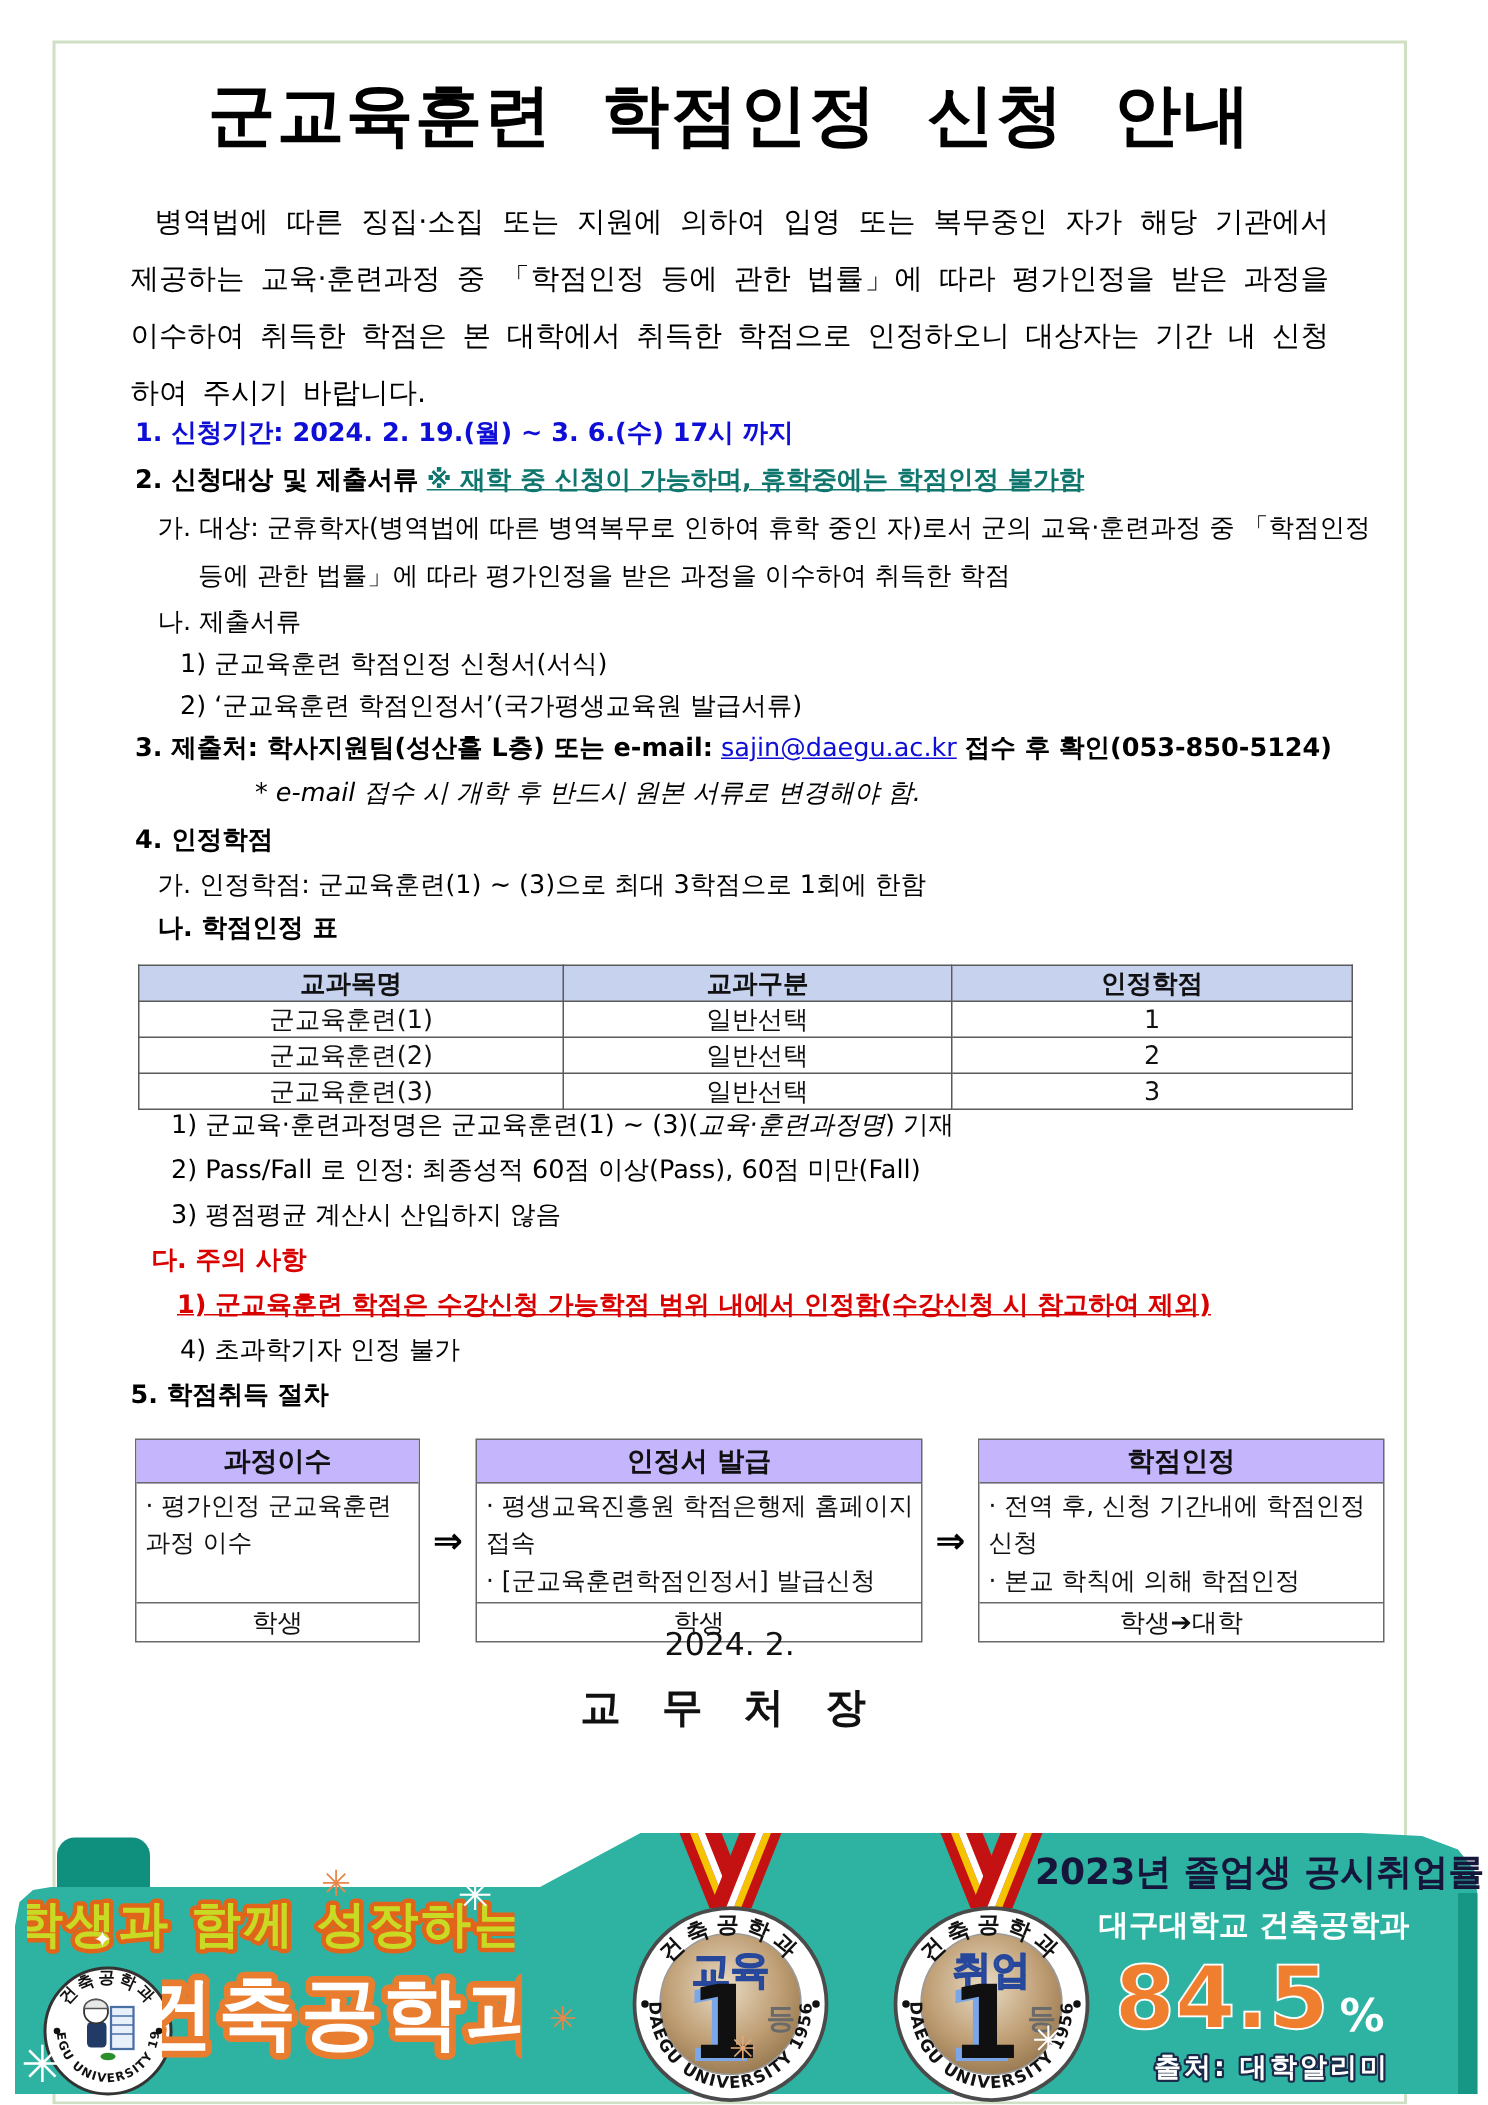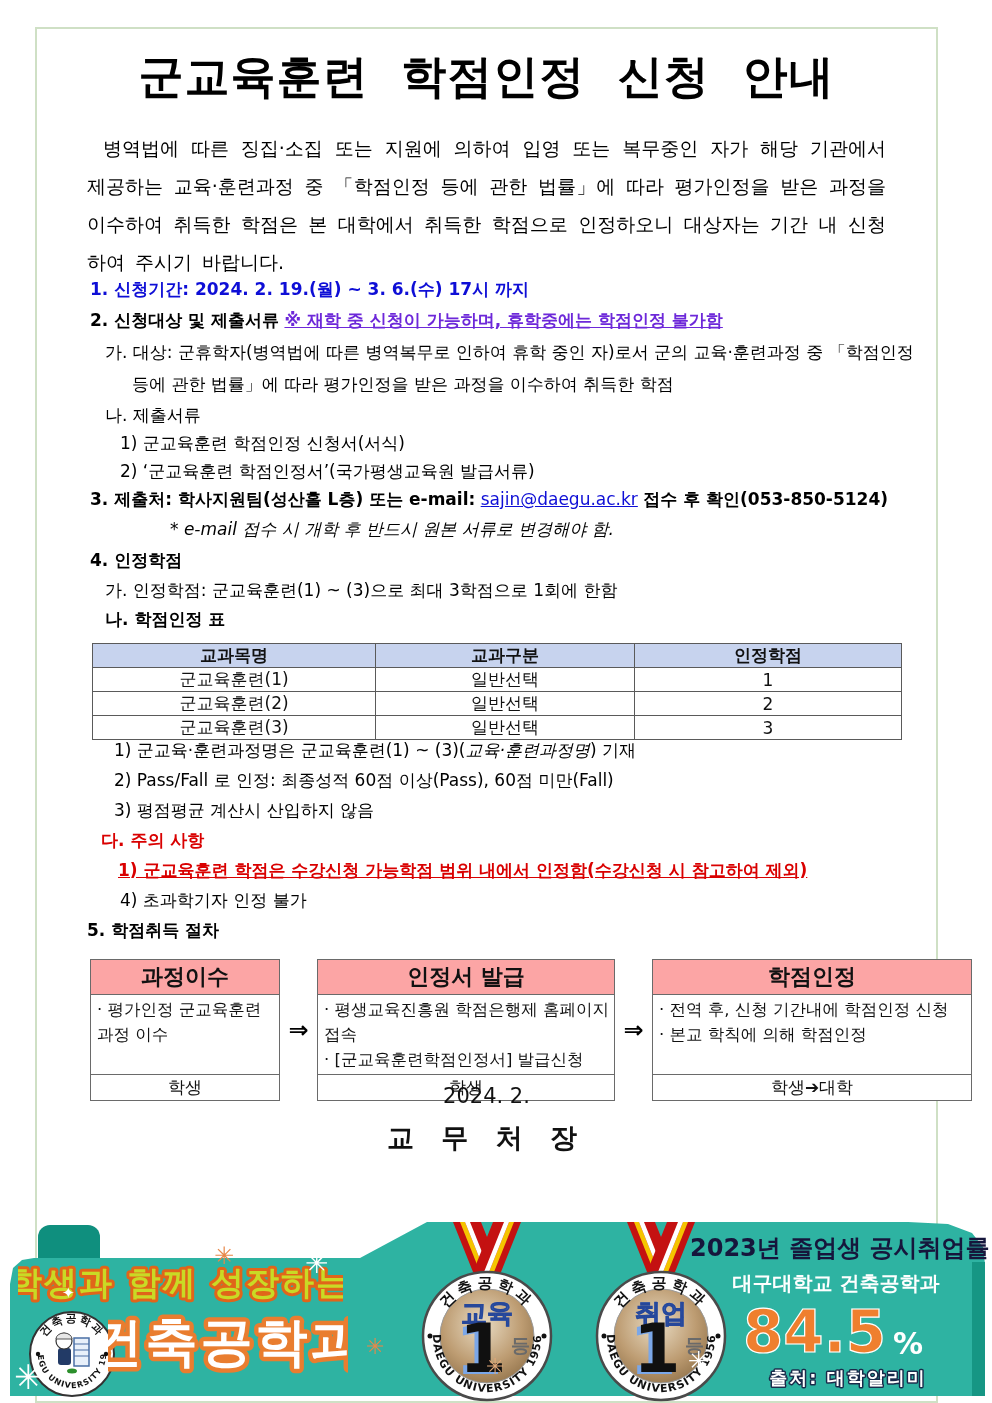--- a/index.html
+++ b/index.html
@@ -9,35 +9,35 @@
   .page{position:absolute;left:35px;top:27px;width:903px;height:1376px;
         background:#ffffff;border:2px solid #cfe0c5;box-sizing:border-box;}
   .abs{position:absolute;white-space:nowrap;}
   .doc-title{left:0;width:100%;top:18px;text-align:center;font-size:45px;font-weight:900;
              letter-spacing:1px;word-spacing:16px;color:#000;}
   .intro{position:absolute;left:50px;right:50px;top:100px;font-size:19px;line-height:38px;
          text-align:justify;text-indent:16px;word-spacing:4px;color:#000;white-space:normal;}
   .ln{font-size:17px;line-height:22px;color:#000;}
   .b{font-weight:bold;}
   .blue{color:#0e0ed6;font-weight:bold;}
-  .blue-u{color:#6d28d9;font-weight:bold;text-decoration:underline;}
+  .blue-u{color:#0f766e;font-weight:bold;text-decoration:underline;}
   .red{color:#d90000;font-weight:bold;}
   .red-u{color:#d90000;font-weight:bold;text-decoration:underline;}
   .it{font-style:italic;}
   a.email{color:#0e0ed6;text-decoration:underline;font-weight:normal;}
   
   .credit-table{position:absolute;left:55px;top:614px;width:810px;border-collapse:collapse;}
   .credit-table th,.credit-table td{border:1px solid #5a5a5a;font-size:17px;height:22px;
       text-align:center;padding:0;}
   .credit-table th{background:#c7d3ee;font-weight:bold;}
   
   .flow{position:absolute;left:53px;top:930px;display:flex;align-items:stretch;}
   .flow-box{border:1px solid #6a6a6a;box-sizing:border-box;background:#fff;display:flex;flex-direction:column;}
-  .fb1{width:190px;} .fb2{width:298px;} .fb3{width:320px;}
-  .flow-head{background:#fca5a5;border-bottom:1px solid #6a6a6a;font-weight:bold;font-size:22px;
+  .fb1{width:190px;} .fb2{width:298px;} .fb3{width:271px;}
+  .flow-head{background:#c4b5fd;border-bottom:1px solid #6a6a6a;font-weight:bold;font-size:18px;
              text-align:center;padding:2px 0;}
   .flow-body{flex:1;font-size:16.5px;line-height:25px;padding:2px 4px 2px 6px;white-space:normal;}
   .flow-foot{border-top:1px solid #6a6a6a;text-align:center;font-size:17px;padding:1px 0;}
   .flow-arrow{width:37px;display:flex;align-items:center;justify-content:center;
               font-size:24px;font-weight:bold;color:#000;}
   .doc-date{left:0;width:100%;top:1055px;text-align:center;font-size:21px;}
   .doc-signer{left:0;width:100%;top:1091px;text-align:center;font-size:27px;font-weight:bold;letter-spacing:9px;}
   
   .banner-tab{position:absolute;left:38px;top:1225px;width:62px;height:78px;background:#0f8f7e;
               border-radius:12px 12px 0 0;}

